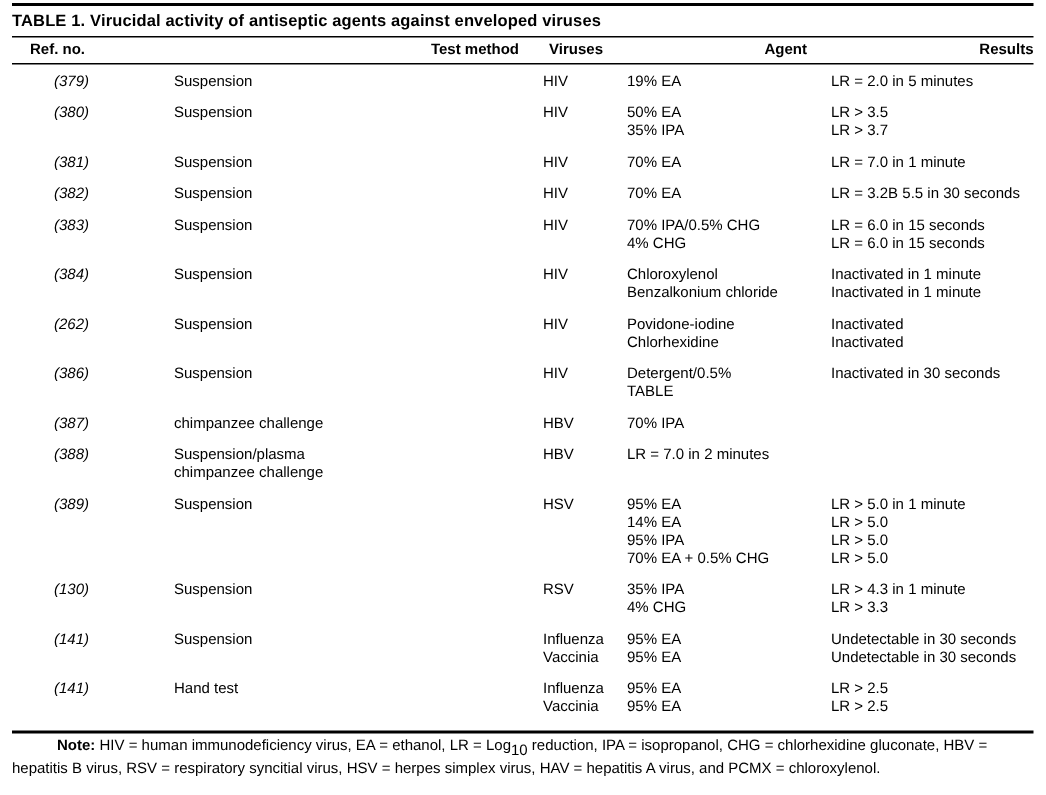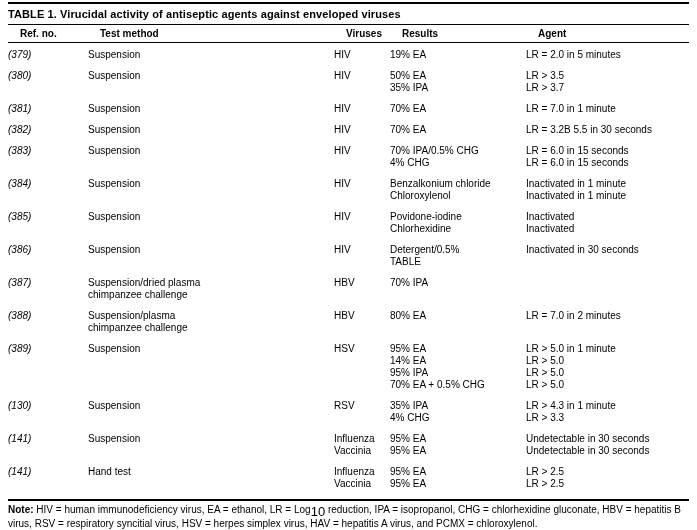--- a/index.html
+++ b/index.html
@@ -28,55 +28,56 @@
   }
   .grid-row {
     display: grid;
     grid-template-columns: 80px 246px 56px 136px 1fr;
   }
   .header-row {
     font-weight: bold;
     font-size: 10px;
     padding: 3px 0 3px 12px;
   }
-  .header-row .hcell { text-align: left; }
+  .header-row .hcell { text-align: right; }
   .header-row .hcell.first { text-align: left; }
   .tbody { padding-top: 6px; }
   .trow {
     margin-bottom: 9px;
     font-size: 10px;
     line-height: 12px;
+    margin-left: 28px;
   }
   .cell { text-align: left; }
   .cell.ref { font-style: italic; }
   .note {
     font-size: 10px;
     line-height: 12px;
     padding-top: 3px;
   }
-  .note .bold { font-weight: bold; }
-  .note sub { font-size: 13px; }
+  .note .bold { font-weight: bold; margin-left: 30px; }
+  .note sub { font-size: 10px; }
 </style>
 </head>
 <body>
 
 <div class="page">
 
   <div class="rule thick"></div>
 
   <div class="title">TABLE 1. Virucidal activity of antiseptic agents against enveloped viruses</div>
 
   <div class="rule thin"></div>
 
   <div class="grid-row header-row">
     <div class="hcell first">Ref. no.</div>
     <div class="hcell">Test method</div>
     <div class="hcell">Viruses</div>
+    <div class="hcell">Agent</div>
     <div class="hcell">Results</div>
-    <div class="hcell">Agent</div>
   </div>
 
   <div class="rule thin"></div>
 
   <div class="tbody">
       <div class="grid-row trow">
         <div class="cell ref">(379)</div>
         <div class="cell method">
           <div class="line">Suspension</div>
         </div>
@@ -156,30 +157,30 @@
       </div>
       <div class="grid-row trow">
         <div class="cell ref">(384)</div>
         <div class="cell method">
           <div class="line">Suspension</div>
         </div>
         <div class="cell viruses">
           <div class="line">HIV</div>
         </div>
         <div class="cell agent">
+          <div class="line">Chloroxylenol</div>
           <div class="line">Benzalkonium chloride</div>
-          <div class="line">Chloroxylenol</div>
         </div>
         <div class="cell results">
           <div class="line">Inactivated in 1 minute</div>
           <div class="line">Inactivated in 1 minute</div>
         </div>
       </div>
       <div class="grid-row trow">
-        <div class="cell ref">(385)</div>
+        <div class="cell ref">(262)</div>
         <div class="cell method">
           <div class="line">Suspension</div>
         </div>
         <div class="cell viruses">
           <div class="line">HIV</div>
         </div>
         <div class="cell agent">
           <div class="line">Povidone-iodine</div>
           <div class="line">Chlorhexidine</div>
         </div>
@@ -200,41 +201,37 @@
           <div class="line">Detergent/0.5%</div>
           <div class="line">TABLE</div>
         </div>
         <div class="cell results">
           <div class="line">Inactivated in 30 seconds</div>
         </div>
       </div>
       <div class="grid-row trow">
         <div class="cell ref">(387)</div>
         <div class="cell method">
-          <div class="line">Suspension/dried plasma</div>
           <div class="line">chimpanzee challenge</div>
         </div>
         <div class="cell viruses">
           <div class="line">HBV</div>
         </div>
         <div class="cell agent">
           <div class="line">70% IPA</div>
         </div>
       </div>
       <div class="grid-row trow">
         <div class="cell ref">(388)</div>
         <div class="cell method">
           <div class="line">Suspension/plasma</div>
           <div class="line">chimpanzee challenge</div>
         </div>
         <div class="cell viruses">
           <div class="line">HBV</div>
-        </div>
-        <div class="cell agent">
-          <div class="line">80% EA</div>
         </div>
         <div class="cell results">
           <div class="line">LR = 7.0 in 2 minutes</div>
         </div>
       </div>
       <div class="grid-row trow">
         <div class="cell ref">(389)</div>
         <div class="cell method">
           <div class="line">Suspension</div>
         </div>

